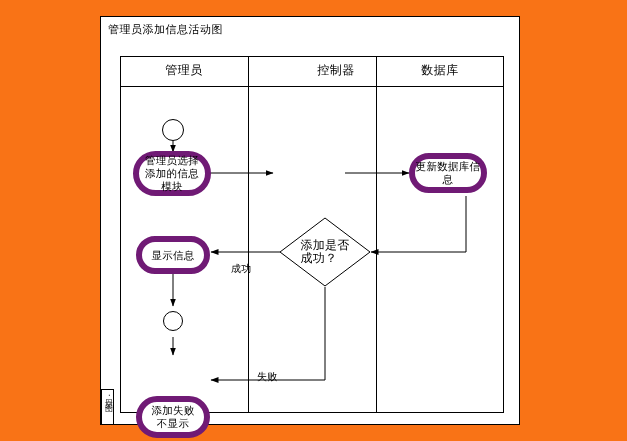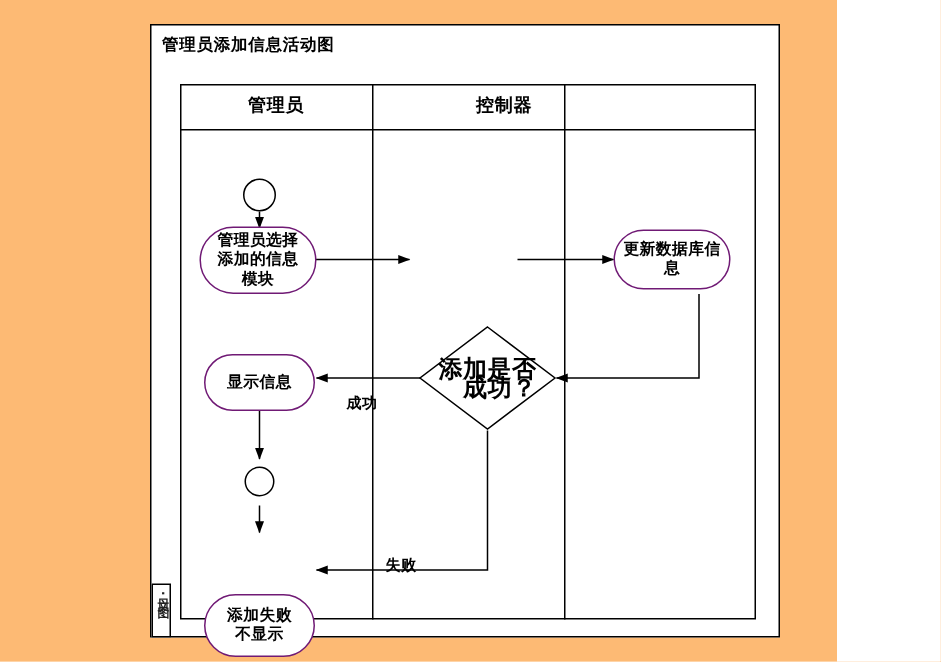--- a/index.html
+++ b/index.html
@@ -8,24 +8,23 @@
     background: #ffffff;
   }
   body {
     width: 627px;
     height: 441px;
     font-family: "DejaVu Sans", "Liberation Sans", sans-serif;
     overflow: hidden;
   }
   #canvas {
     position: relative;
-    width: 558px;
+    width: 627px;
     height: 441px;
-    background: #fdba74;
-    font-weight: bold;
+    background: #f97316;
   }
   .frame {
     position: absolute;
     left: 100px;
     top: 16px;
     width: 420px;
     height: 409px;
     border: 1px solid #000000;
     box-sizing: border-box;
     background: #ffffff;
@@ -70,21 +69,21 @@
     font-size: 12px;
     color: #000000;
     text-align: center;
     letter-spacing: 0.5px;
     white-space: nowrap;
   }
   .node {
     position: absolute;
     box-sizing: border-box;
     background: #ffffff;
-    border: 1px solid #701a75;
+    border: 6px solid #701a75;
     display: flex;
     align-items: center;
     justify-content: center;
     text-align: center;
     font-size: 10.5px;
     line-height: 13px;
     color: #000000;
     letter-spacing: 0.3px;
   }
   .rounded {
@@ -119,24 +118,24 @@
   .diamond-label {
     position: absolute;
     left: 0;
     top: 0;
     width: 100%;
     height: 100%;
     display: flex;
     flex-direction: column;
     align-items: center;
     justify-content: center;
-    font-size: 16px;
+    font-size: 12px;
     line-height: 13px;
     color: #000000;
-    text-align: right;
+    text-align: left;
     letter-spacing: 0.3px;
   }
   .edge-label {
     position: absolute;
     font-size: 10px;
     color: #000000;
     white-space: nowrap;
     letter-spacing: 0.3px;
   }
   svg.connectors {
@@ -178,20 +177,21 @@
   <div class="frame"></div>
   <div class="frame-title">管理员添加信息活动图</div>
 
   <div class="swimlane-box"></div>
   <div class="lane-divider" style="left:248px;"></div>
   <div class="lane-divider" style="left:376px;"></div>
   <div class="lane-header-rule"></div>
 
   <div class="lane-title" style="left:120px; width:128px;">管理员</div>
   <div class="lane-title" style="left:248px; width:128px;padding-left:24px;">控制器</div>
+  <div class="lane-title" style="left:376px; width:128px;">数据库</div>
 
   <svg class="connectors">
     <defs>
       <marker id="arrow" markerWidth="9" markerHeight="9" refX="7.5" refY="3" orient="auto" markerUnits="userSpaceOnUse">
         <path d="M0,0 L8,3 L0,6 z" fill="#000000"></path>
       </marker>
     </defs>
 
     <line x1="173" y1="141" x2="173" y2="152" stroke="#000000" stroke-width="1" marker-end="url(#arrow)"></line>
 

